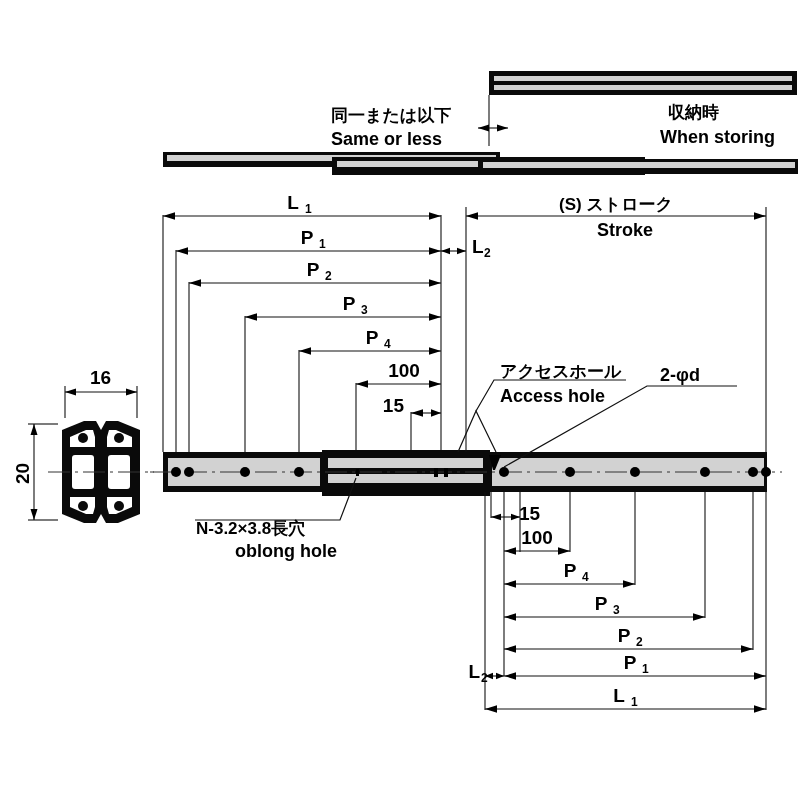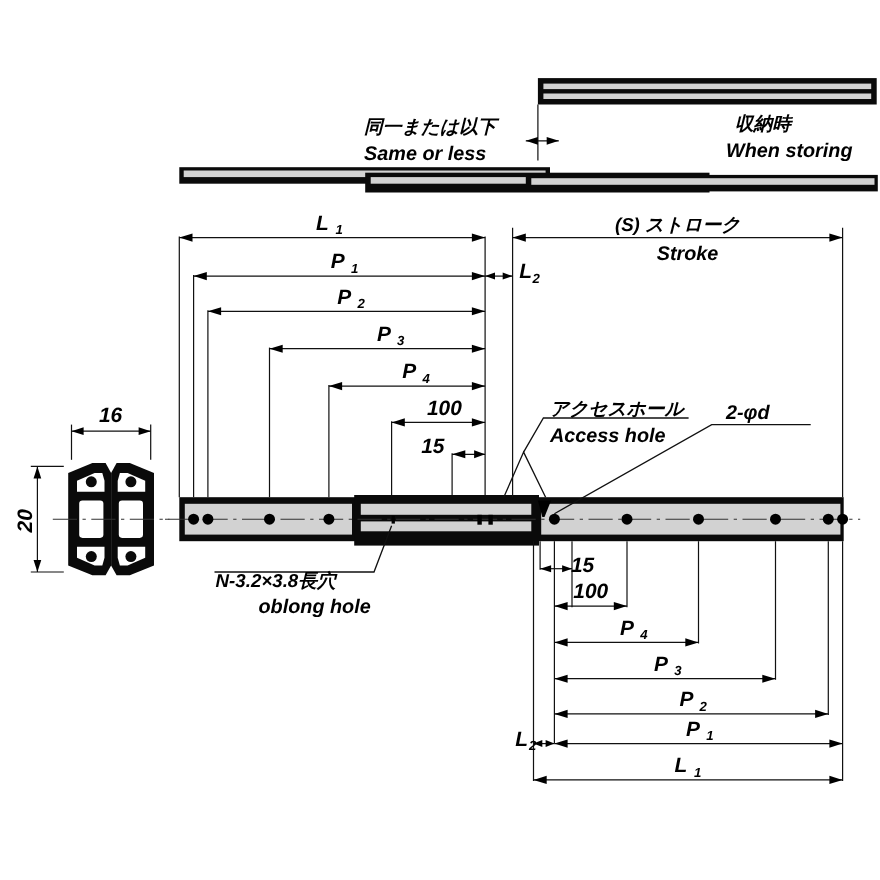--- a/index.html
+++ b/index.html
@@ -12,21 +12,20 @@
     width: 800px;
     height: 800px;
     overflow: hidden;
     font-family: "Liberation Sans", sans-serif;
     color: #000000;
   }
   #drawing-root {
     position: relative;
     width: 800px;
     height: 800px;
-    font-style: italic;
   }
   svg#drawing {
     display: block;
     width: 800px;
     height: 800px;
   }
   text {
     font-family: "Liberation Sans", sans-serif;
     fill: #000000;
     font-weight: bold;

